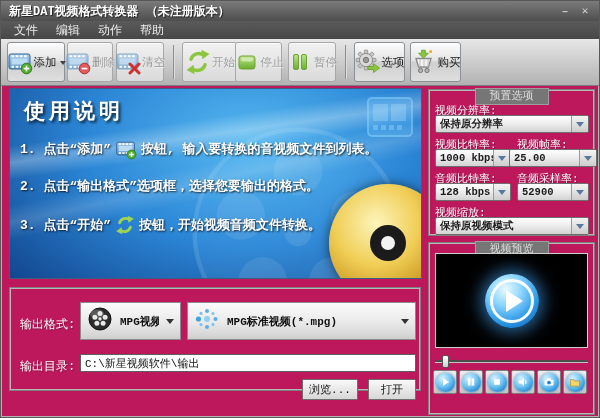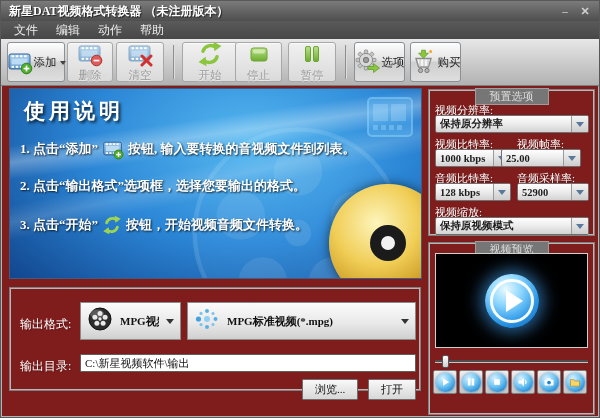--- a/index.html
+++ b/index.html
@@ -1,17 +1,17 @@
 <!DOCTYPE html>
 <html><head>
 <meta charset="utf-8">
 <style>
   html,body{margin:0;padding:0;background:#888;}
-  .win{position:relative;width:600px;height:418px;background:#7f1d1d;
-       font-family:Liberation Serif, serif;
+  .win{position:relative;width:600px;height:418px;background:#be185d;
+       font-family:Liberation Mono, monospace;
        border:1px solid #585858;box-sizing:border-box;overflow:hidden;
        box-shadow:inset 0 0 0 1px #b5b5b5;}
   .abs{position:absolute;padding-left:22px;}
 
   
   .titlebar{left:0;top:0;width:100%;height:20px;background:linear-gradient(#7b7b7b,#4e4e4e);
             display:flex;align-items:center;padding:0 8px;box-sizing:border-box;}
   .title{color:#fff;font-size:12px;font-weight:bold;text-shadow:1px 1px 1px #222;white-space:nowrap;}
   .winbtns{margin-left:auto;display:flex;gap:8px;}
   .winbtn{color:#cfcfcf;font-size:11px;font-weight:bold;width:12px;text-align:center;line-height:14px;}
@@ -22,21 +22,21 @@
   .menuitem{color:#ececec;font-size:12px;padding:0 9px;}
 
   
   .toolbar{left:0;top:38px;width:100%;height:47px;background:linear-gradient(#e7e7e7,#b2b2b2);
            border-bottom:1px solid #7d7d7d;box-sizing:border-box;}
   .tbtn{position:absolute;top:3px;height:40px;border:1px solid #8b9097;border-radius:3px;
         background:linear-gradient(#fdfdfd,#e4e4e4 45%,#cfcfcf 52%,#dedede);
         display:flex;align-items:center;justify-content:center;gap:1px;
         box-shadow:inset 0 1px 0 rgba(255,255,255,.7);box-sizing:border-box;padding:0 2px;}
   .tbtn .lbl{font-size:11.5px;color:#222;white-space:nowrap;}
-  .tbtn.disabled{border-color:#a7a7a7;background:linear-gradient(#f1f1f1,#dadada);flex-direction:column;}
+  .tbtn.disabled{border-color:#a7a7a7;background:linear-gradient(#f1f1f1,#dadada);}
   .tbtn.disabled .lbl{color:#9b9b9b;text-shadow:0 1px 0 #f0f0f0;}
   .caret{width:0;height:0;border:3px solid transparent;border-top:4px solid #444;margin:4px 0 0 2px;}
   .tsep{position:absolute;top:6px;width:1px;height:34px;background:#8f8f8f;box-shadow:1px 0 0 #dcdcdc;}
   .icon26{width:26px;height:26px;display:block;}
 
   
   .banner{left:8px;top:87px;width:413px;height:191px;overflow:hidden;border:1px solid #3f5c82;box-sizing:border-box;
           background:radial-gradient(ellipse 430px 270px at 58% 28%, #55b8f0 0%, #2b86d6 38%, #12468e 75%, #081f4a 100%);}
   .streak{position:absolute;left:-60px;width:560px;height:34px;
           background:linear-gradient(rgba(255,255,255,0),rgba(255,255,255,.30),rgba(255,255,255,0));}
@@ -357,21 +357,21 @@
     </div>
 
     <span class="plabel" style="left:6px;top:47px;">视频比特率:</span>
     <span class="plabel" style="left:88px;top:47px;">视频帧率:</span>
     <div class="dd" style="left:6px;top:59px;width:76px;">
       <span class="dd-text">1000 kbps</span>
       <span class="dd-arrow">
           <i></i>
         </span>
     </div>
-    <div class="dd" style="left:72px;top:59px;width:80px;">
+    <div class="dd" style="left:80px;top:59px;width:88px;">
       <span class="dd-text">25.00</span>
       <span class="dd-arrow">
           <i></i>
         </span>
     </div>
 
     <span class="plabel" style="left:6px;top:81px;">音频比特率:</span>
     <span class="plabel" style="left:88px;top:81px;">音频采样率:</span>
     <div class="dd" style="left:6px;top:93px;width:76px;">
       <span class="dd-text">128 kbps</span>

